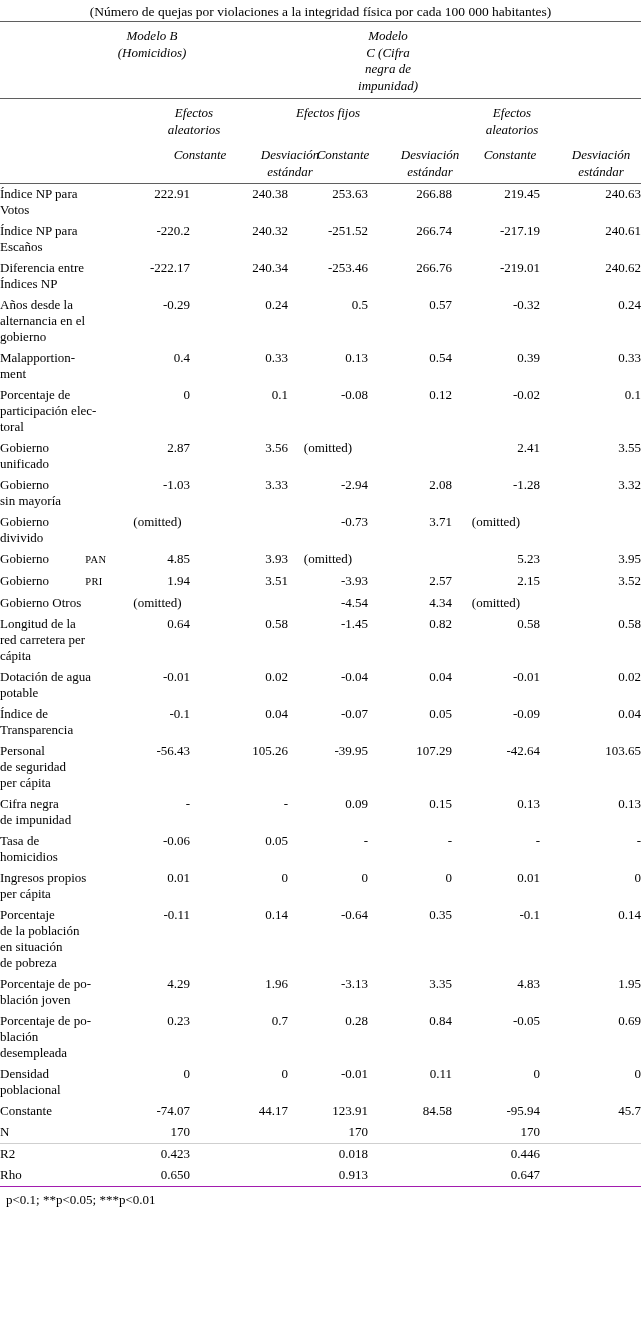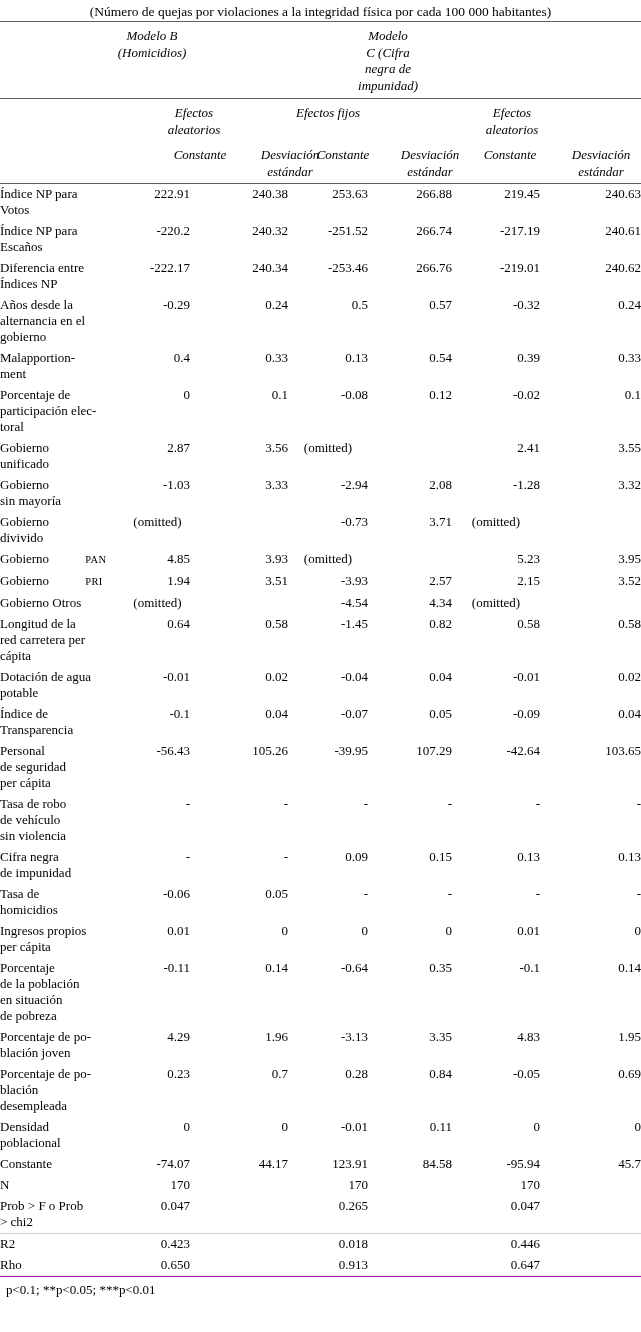--- a/index.html
+++ b/index.html
@@ -245,31 +245,20 @@
 de seguridad
 per cápita</td>
           <td class="val">-56.43</td>
           <td class="val">105.26</td>
           <td class="val">-39.95</td>
           <td class="val">107.29</td>
           <td class="val">-42.64</td>
           <td class="val">103.65</td>
         </tr>
         <tr>
-          <td class="lbl">Tasa de robo
-de vehículo
-sin violencia</td>
-          <td class="val">-</td>
-          <td class="val">-</td>
-          <td class="val">-</td>
-          <td class="val">-</td>
-          <td class="val">-</td>
-          <td class="val">-</td>
-        </tr>
-        <tr>
           <td class="lbl">Cifra negra
 de impunidad</td>
           <td class="val">-</td>
           <td class="val">-</td>
           <td class="val">0.09</td>
           <td class="val">0.15</td>
           <td class="val">0.13</td>
           <td class="val">0.13</td>
         </tr>
         <tr>
@@ -346,30 +335,20 @@
         </tr>
         <tr>
           <td class="lbl">N</td>
           <td class="val">170</td>
           <td class="val"></td>
           <td class="val">170</td>
           <td class="val"></td>
           <td class="val">170</td>
           <td class="val"></td>
         </tr>
-        <tr>
-          <td class="lbl">Prob &gt; F o Prob
-&gt; chi2</td>
-          <td class="val">0.047</td>
-          <td class="val"></td>
-          <td class="val">0.265</td>
-          <td class="val"></td>
-          <td class="val">0.047</td>
-          <td class="val"></td>
-        </tr>
         <tr class="rule-top">
           <td class="lbl">R2</td>
           <td class="val">0.423</td>
           <td class="val"></td>
           <td class="val">0.018</td>
           <td class="val"></td>
           <td class="val">0.446</td>
           <td class="val"></td>
         </tr>
         <tr>

